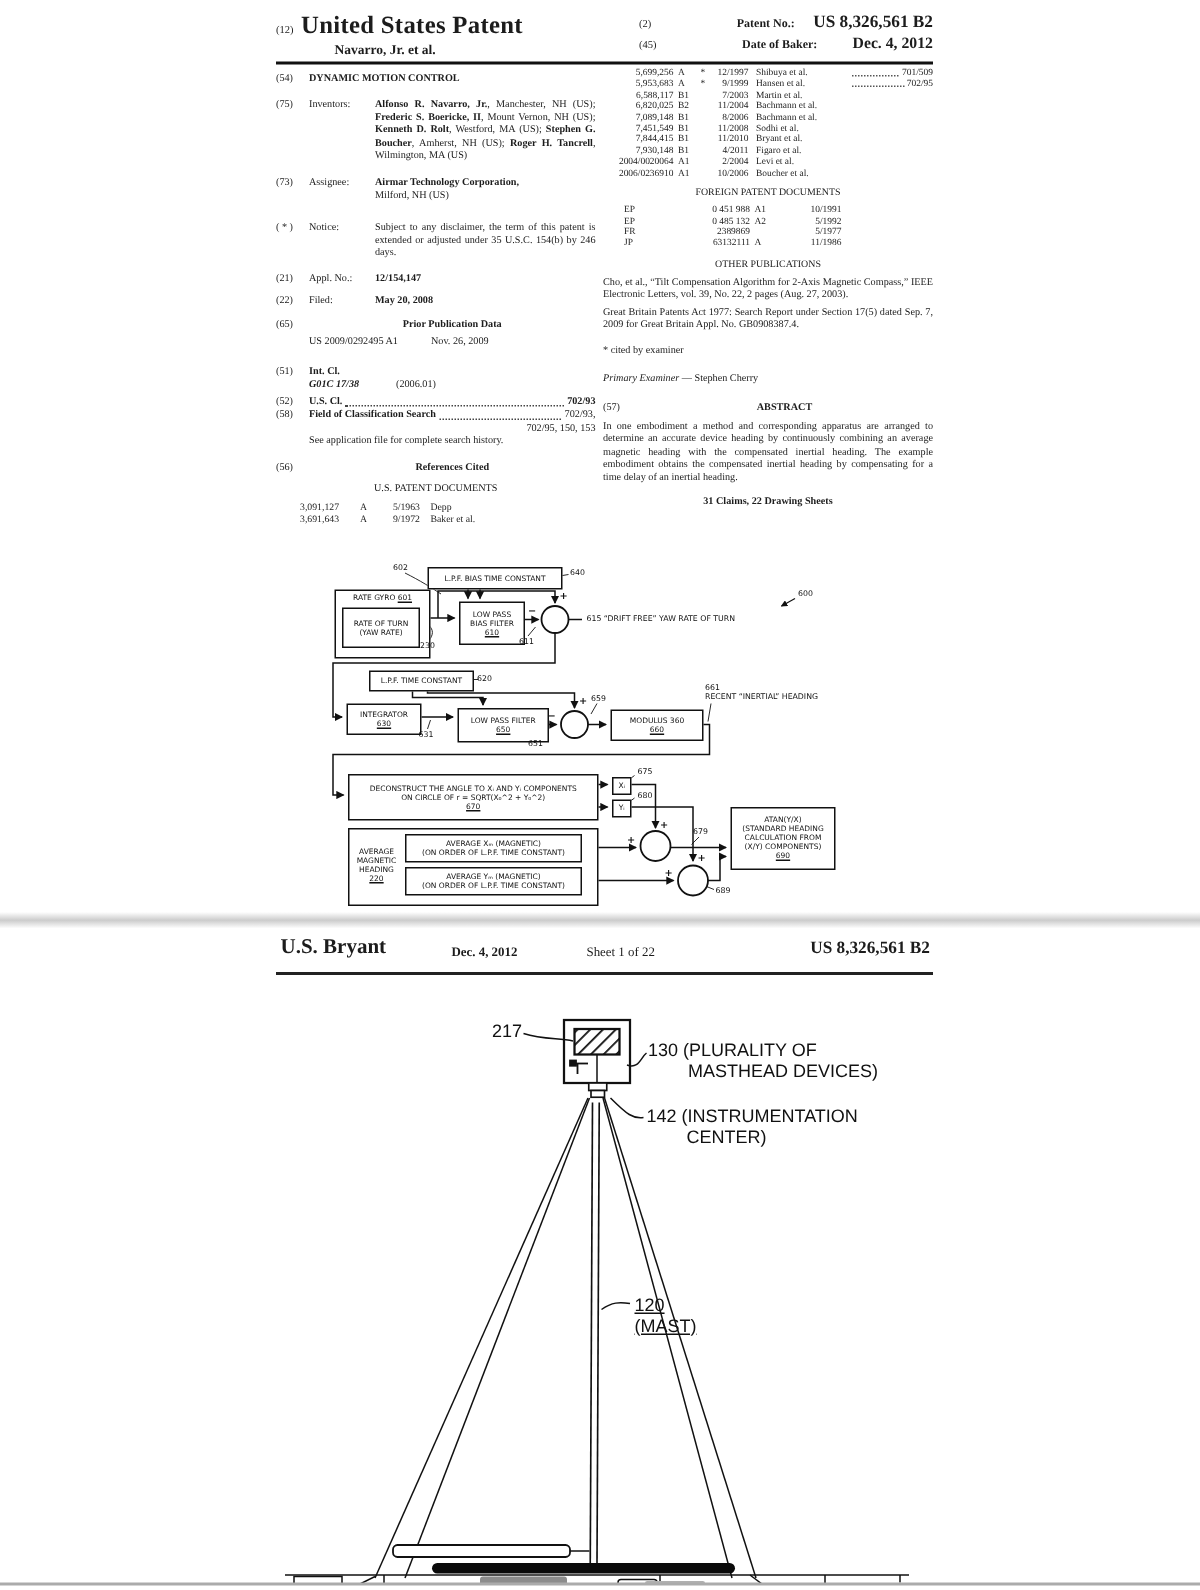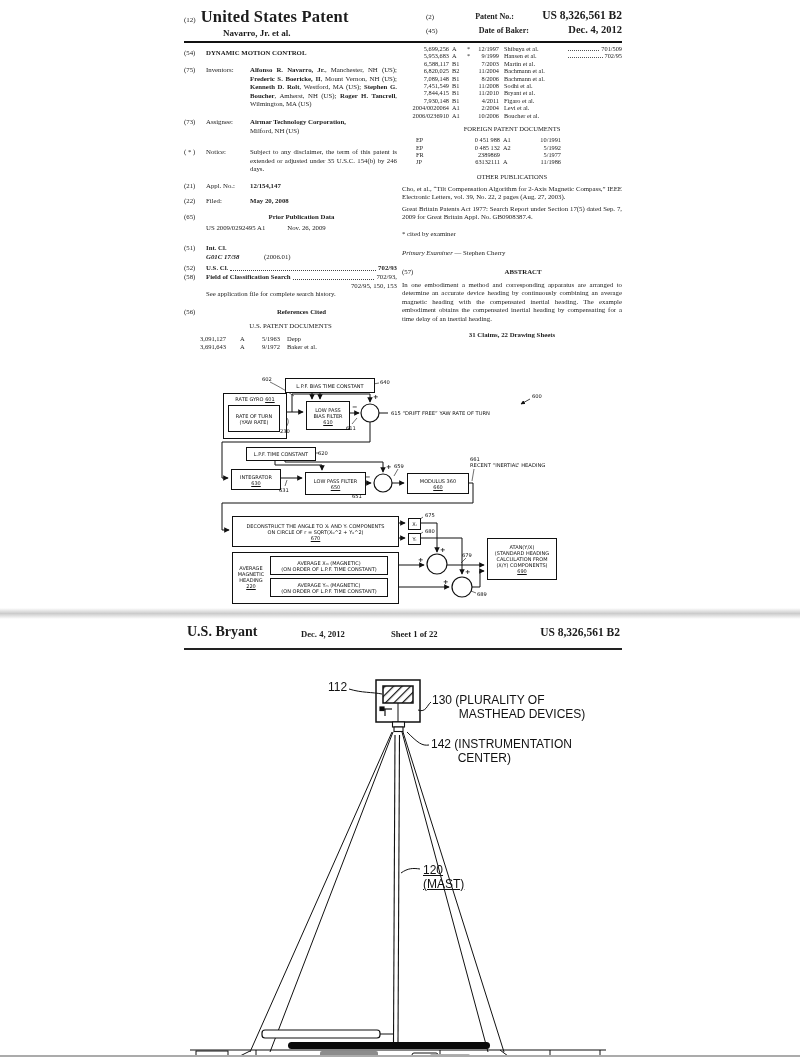--- a/index.html
+++ b/index.html
@@ -15,21 +15,21 @@
   .prews{white-space:pre;}
 
   
   #hdr1{left:184px;top:7px;width:438px;}
   .hrow{display:flex;align-items:baseline;}
   .small-n{font-size:7px;flex:none;}
   #title-main{font-size:16.5px;font-weight:bold;margin-left:5px;letter-spacing:.2px;font-family:Liberation Serif, serif;}
   #inv-line{font-size:9px;font-weight:bold;margin-left:23px;margin-top:1px;padding-left:16px;}
   #hdr1-right{position:absolute;right:0;top:2px;width:196px;}
   .hr-line{display:flex;align-items:baseline;}
-  .hr-lab{font-size:8px;font-weight:bold;margin-left:0;padding-left:41px;}
+  .hr-lab{font-size:8px;font-weight:bold;margin-left:16px;padding-left:41px;}
   .hr-fill{flex:1;}
   .hr-val{font-size:11.5px;font-weight:bold;}
   #rule1{left:184px;top:41px;width:438px;height:2.4px;background:#111;}
 
   
   #colL{left:184px;top:49px;width:213px;font-size:6.8px;line-height:8.4px;}
   #colR{left:402px;top:45px;width:220px;font-size:6.8px;line-height:8.2px;}
   .row{display:flex;}
   .fn{width:22px;flex:none;}
   .flabel{width:44px;flex:none;}
@@ -68,21 +68,21 @@
   #fc svg{position:absolute;left:0;top:0;}
 
   
   #pgsep{left:0;top:608px;width:800px;height:11px;
          background:linear-gradient(to bottom,rgba(120,120,120,0) 0%,rgba(120,120,120,.38) 50%,rgba(120,120,120,0) 100%);}
 
   
   #hdr2{left:184px;top:624px;width:438px;height:22px;}
   #h2-title{position:absolute;left:3px;top:0;font-size:14px;font-weight:bold;}
   #h2-date{position:absolute;left:117px;top:5px;font-size:8.6px;font-weight:bold;}
-  #h2-sheet{position:absolute;left:207px;top:5px;font-size:8.6px;font-weight:bold;text-align:center;}
+  #h2-sheet{position:absolute;left:207px;top:5px;font-size:8.6px;font-weight:normal;text-align:center;}
   #h2-no{position:absolute;right:2px;top:2px;font-size:11.5px;font-weight:bold;}
   #rule2{left:184px;top:648px;width:438px;height:1.6px;background:#222;}
 
   
   #boat{left:130px;top:652px;width:540px;height:404px;}
   .fig-lab{position:absolute;font-family:"Liberation Sans",sans-serif;font-size:12px;
            line-height:13.5px;color:#111;}
   #waterline{left:0;top:1055px;width:800px;height:1.6px;background:#ababab;}
 </style>
 </head>
@@ -570,21 +570,21 @@
         <line x1="470" y1="398" x2="470" y2="403"></line>
         <line x1="120" y1="399" x2="110" y2="404"></line>
         <line x1="370" y1="398" x2="378" y2="404"></line>
         <rect x="282" y="401" width="26" height="5" rx="2" fill="#fff"></rect>
       </g>
       <rect x="190" y="399" width="58" height="6" rx="2" fill="#8c8c8c"></rect>
       <rect x="300" y="402" width="40" height="3" rx="1.5" fill="#b0b0b0"></rect>
     </svg>
 
     
-    <div class="fig-lab" style="left:198px;top:29px;">112</div>
+    <div class="fig-lab" style="left:198px;top:29px;">217</div>
     <div class="fig-lab prews" style="left:302px;top:42px;">130 (PLURALITY OF
         MASTHEAD DEVICES)</div>
     <div class="fig-lab prews" style="left:301px;top:86px;">142 (INSTRUMENTATION
         CENTER)</div>
     <div class="fig-lab prews" style="left:293px;top:212px;text-decoration:underline;">120
 (MAST)</div>
   </div>
 
   <div class="abs" id="waterline"></div>
 </div>

